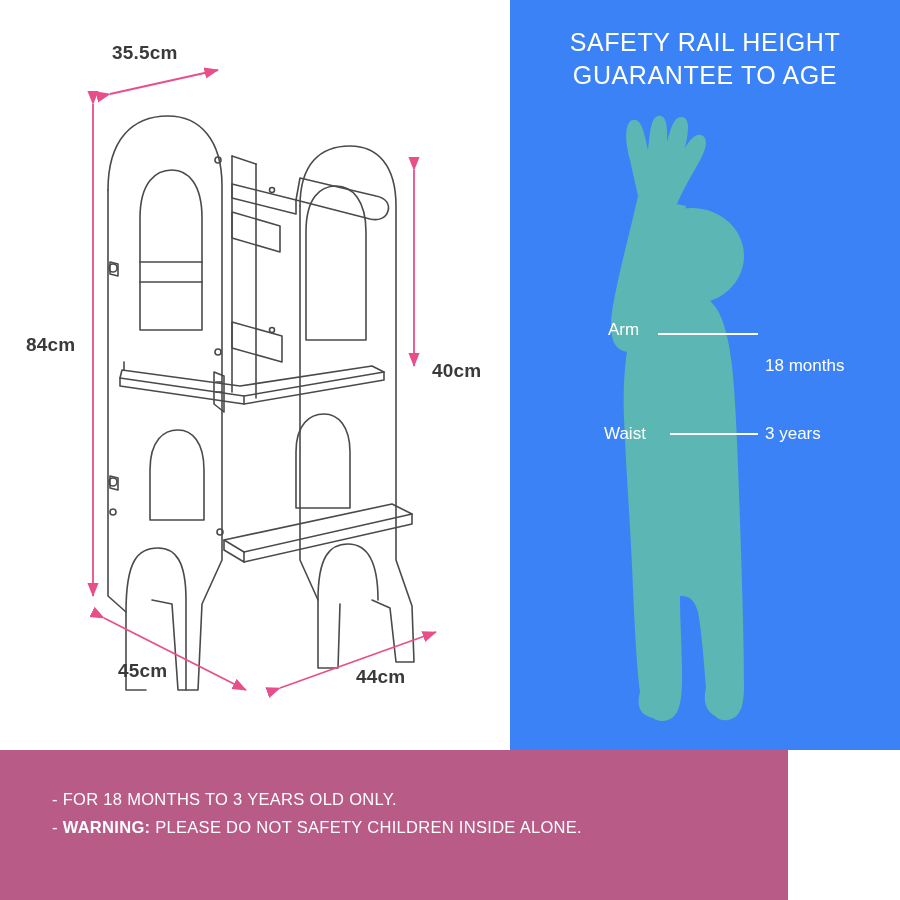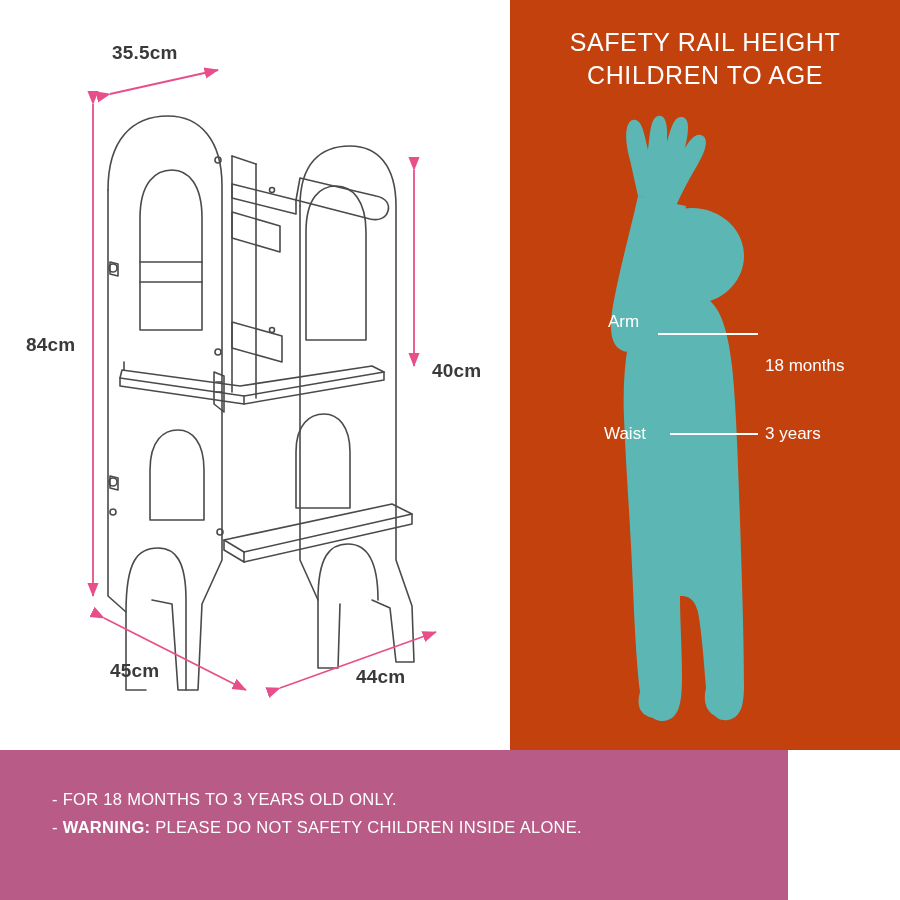--- a/index.html
+++ b/index.html
@@ -38,21 +38,21 @@
     position: absolute;
     left: 0; top: 0;
   }
 
   
   #right-panel {
     position: absolute;
     left: 510px; top: 0;
     width: 390px;
     height: 750px;
-    background: #c2410c;
+    background: #3b82f6;
   }
   #right-title {
     position: absolute;
     left: 0; top: 26px;
     width: 390px;
     text-align: center;
     color: #ffffff;
     font-size: 25px;
     line-height: 33px;
     letter-spacing: 0.6px;
@@ -188,29 +188,29 @@
 
         <line x1="104" y1="618" x2="246" y2="690" marker-start="url(#ah)" marker-end="url(#ah2)"></line>
 
         <line x1="280" y1="688" x2="436" y2="632" marker-start="url(#ah)" marker-end="url(#ah2)"></line>
       </g>
     </svg>
 
     <div class="dim-label" style="left:112px; top:42px;">35.5cm</div>
     <div class="dim-label" style="left:26px; top:334px;">84cm</div>
     <div class="dim-label" style="left:432px; top:324px;margin-top:36px;">40cm</div>
-    <div class="dim-label" style="left:110px; top:660px;">45cm</div>
+    <div class="dim-label" style="left:118px; top:660px;">45cm</div>
     <div class="dim-label" style="left:356px; top:666px;">44cm</div>
   </div>
 
   <div id="right-panel">
 
     <div id="right-title">
       <div>SAFETY RAIL HEIGHT</div>
-      <div>CHILDREN TO AGE</div>
+      <div>GUARANTEE TO AGE</div>
     </div>
 
     <svg width="390" height="750" viewBox="0 0 390 750" style="position:absolute;left:0;top:0;">
       <g fill="#5cb6b4">
 
         <path d="M120 160 C112 130 118 118 126 120 C132 122 134 132 138 150
                  C140 136 140 118 148 116 C156 114 158 126 157 142
                  C161 128 164 116 172 117 C180 118 179 131 175 148
                  C181 138 187 132 193 136 C199 140 195 152 188 164
                  C181 176 172 192 166 206 L128 196 Z"></path>
@@ -226,21 +226,21 @@
                  C178 596 184 598 188 612 C192 634 194 664 196 688
                  C198 712 206 722 218 720 C230 718 234 706 234 686
                  C234 640 232 580 230 520 C228 460 226 402 222 366
                  C218 330 210 306 196 298 C180 290 146 288 130 300 Z"></path>
 
         <path d="M130 692 C126 706 130 716 144 718 C158 720 166 712 164 700 Z"></path>
         <path d="M196 688 C192 704 198 716 212 718 C226 720 234 710 232 698 Z"></path>
       </g>
     </svg>
 
-    <div class="callout-label" style="left:98px; top:312px;">Arm</div>
+    <div class="callout-label" style="left:98px; top:320px;">Arm</div>
     <div class="callout-line" style="left:148px; top:333px; width:100px;"></div>
     <div class="callout-value" style="left:255px; top:324px;margin-top:32px;">18 months</div>
 
     <div class="callout-label" style="left:94px; top:424px;">Waist</div>
     <div class="callout-line" style="left:160px; top:433px; width:88px;"></div>
     <div class="callout-value" style="left:255px; top:424px;text-align:center;">3 years</div>
   </div>
 
   <div id="bottom-band">
     <div class="note-line" id="note-1">

